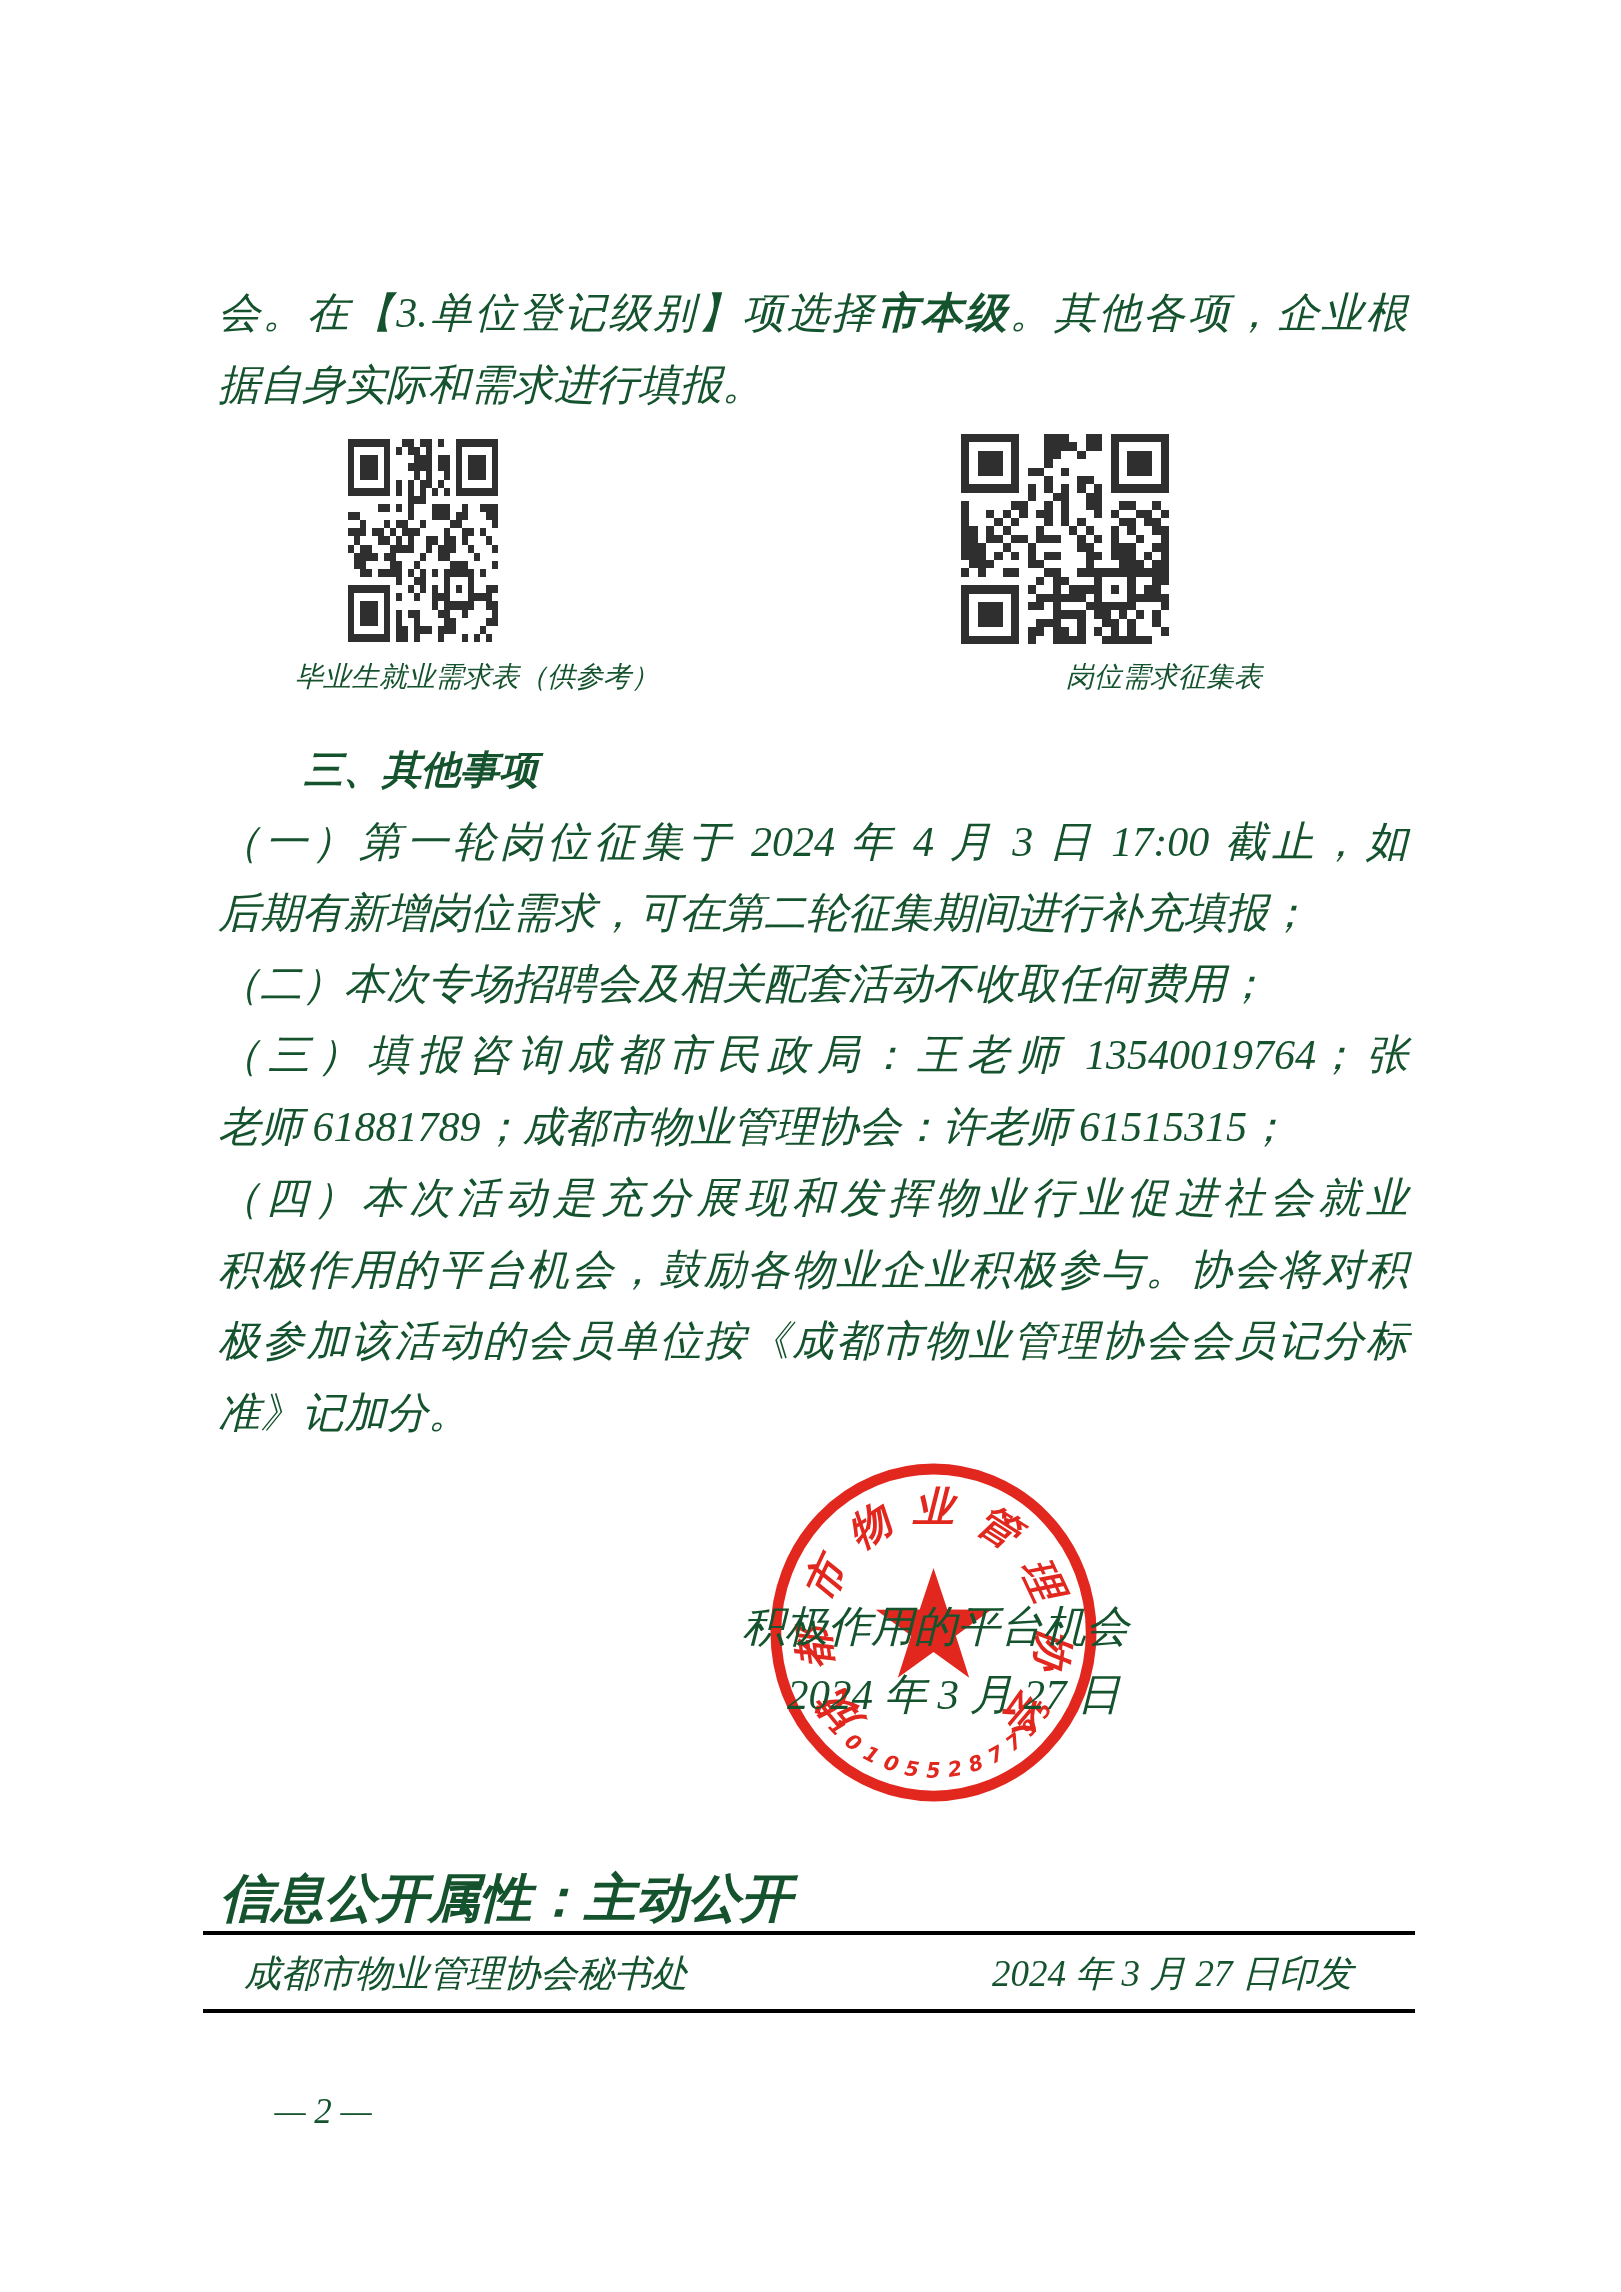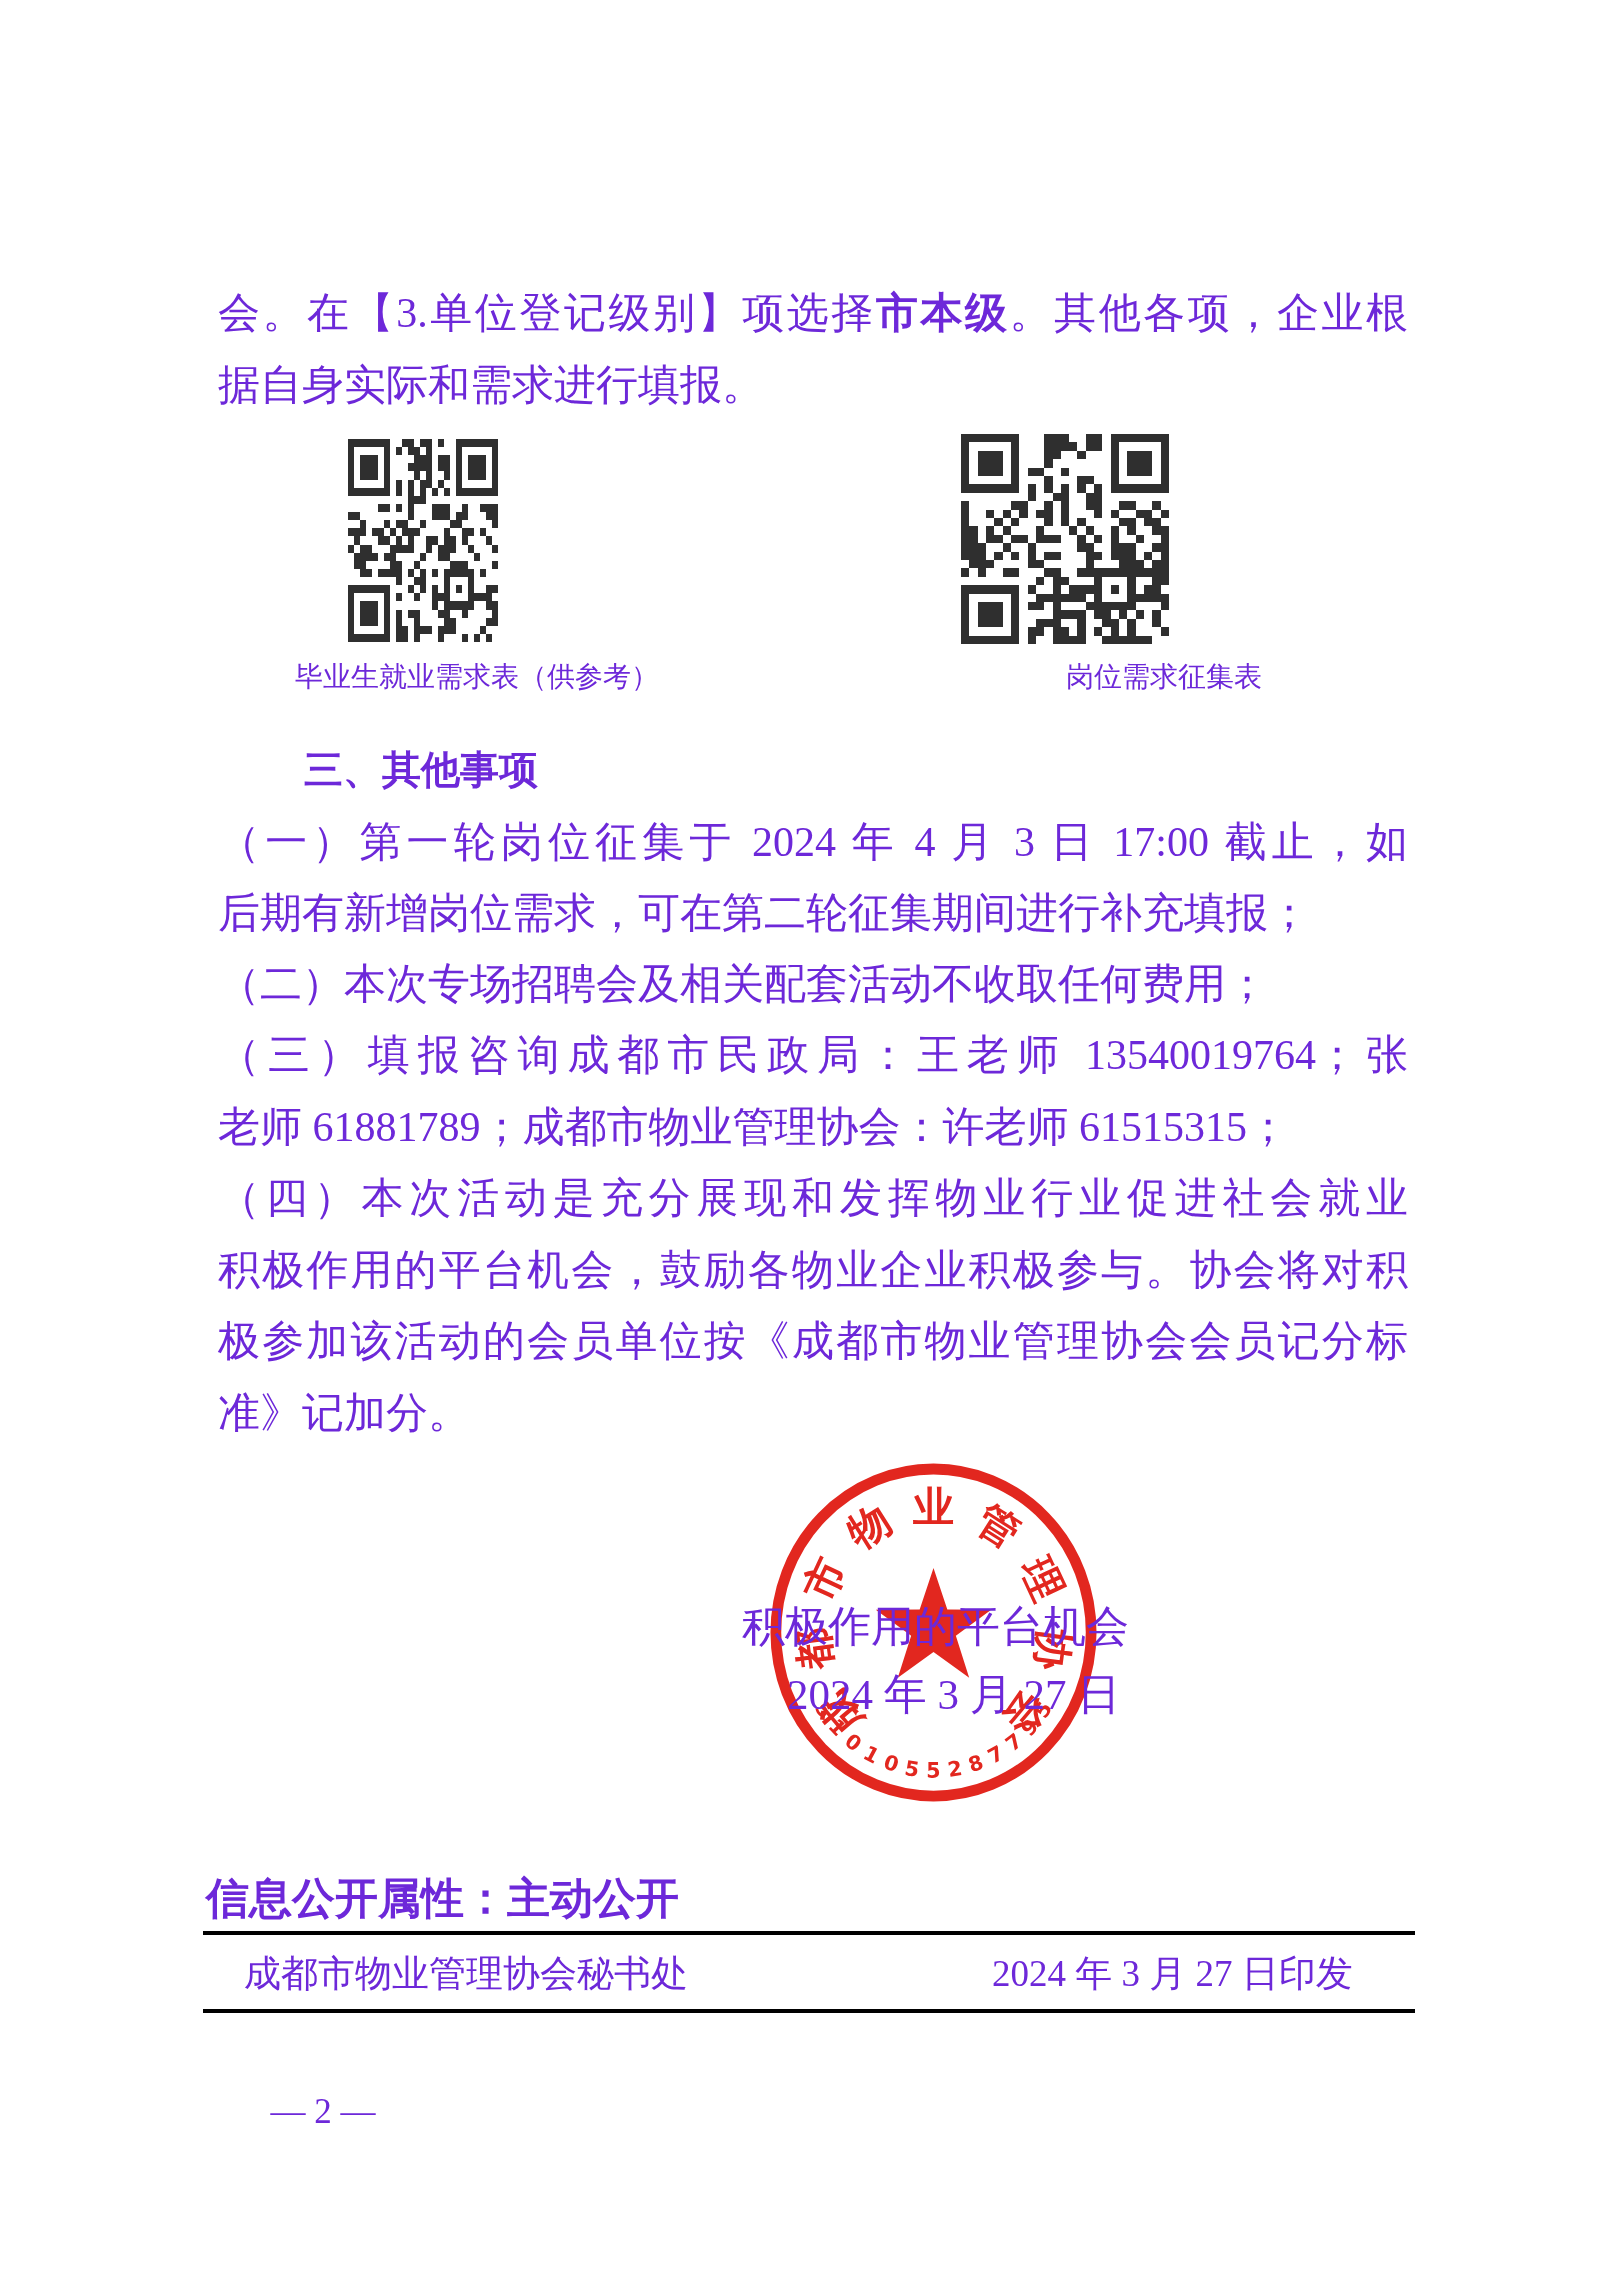--- a/index.html
+++ b/index.html
@@ -2,21 +2,22 @@
 <html><head>
 <meta charset="utf-8">
 <style>
   html,body{margin:0;padding:0;background:#888;}
   .page{
     position:relative;
     width:1621px;height:2293px;
     background:#ffffff;
     overflow:hidden;
     font-family:"Liberation Serif","DejaVu Serif",serif;
-    color:#6d28d9;
+    color:#14532d;
+    font-style:italic;
   }
   .line{
     position:absolute;
     left:218px;
     width:1190px;
     font-size:42px;
     line-height:55px;
     white-space:nowrap;
     font-family:"Liberation Serif","DejaVu Serif",serif;
   }
@@ -43,22 +44,22 @@
     font-family:"Liberation Serif","DejaVu Serif",serif;
   }
   .seal{position:absolute;left:769px;top:1462px;width:329px;height:343px;z-index:1;}
   .sig{
     position:absolute;z-index:2;
     font-size:43px;line-height:53px;
     white-space:nowrap;
     font-family:"Liberation Serif","DejaVu Serif",serif;
   }
   .footer-attr{
-    position:absolute;left:206px;top:1874px;
-    font-size:43px;line-height:49px;white-space:nowrap;
+    position:absolute;left:220px;top:1874px;
+    font-size:52px;line-height:49px;white-space:nowrap;
   }
   .footer-attr .lab{
     font-family:"Liberation Sans","DejaVu Sans",sans-serif;
     font-weight:700;
   }
   .footer-attr .val{
     font-family:"Liberation Serif","DejaVu Serif",serif;
     font-weight:700;
   }
   .rule{

